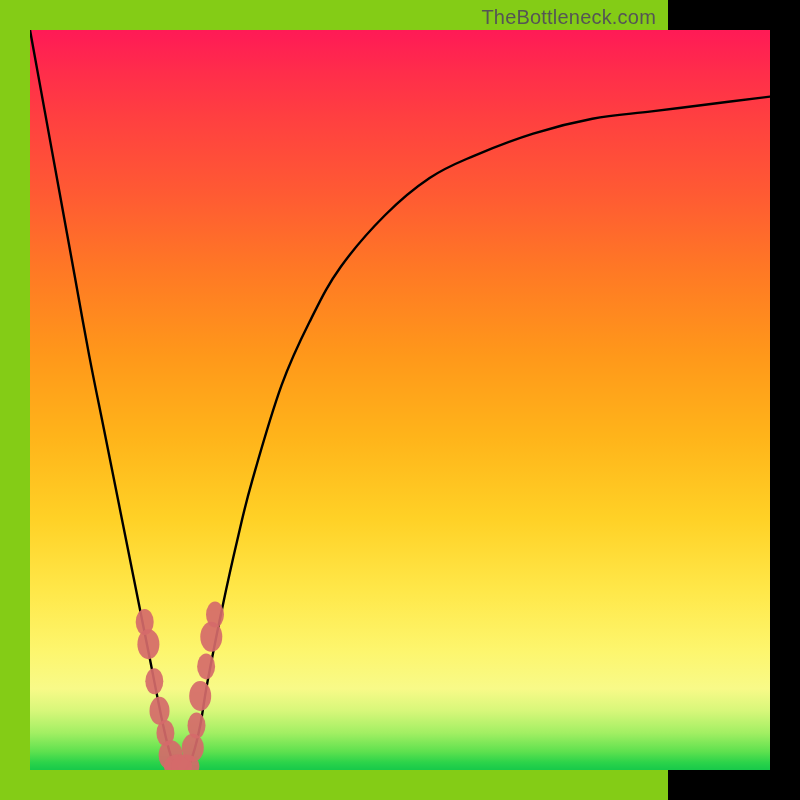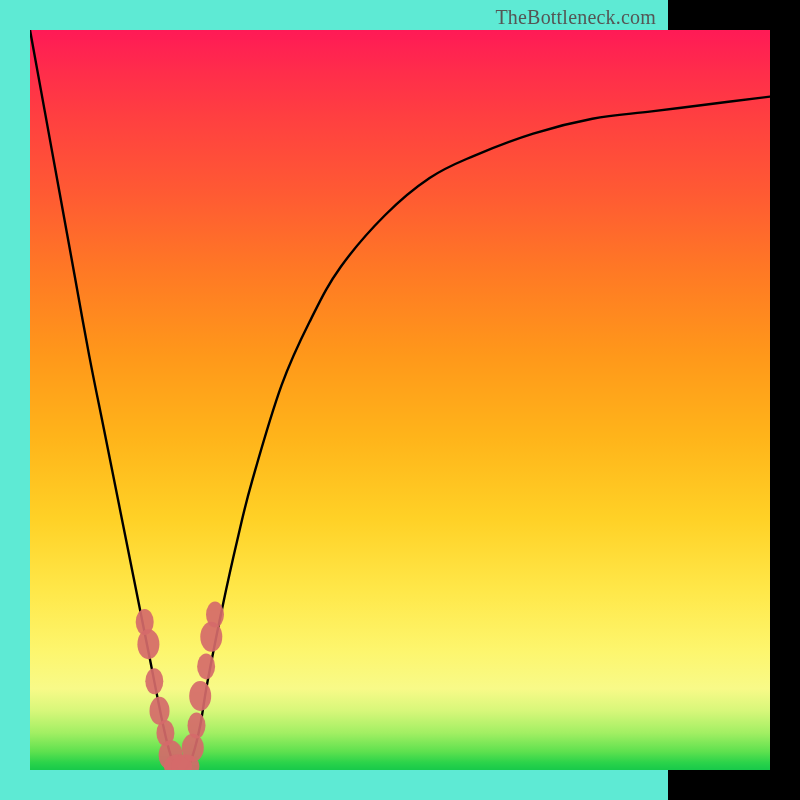--- a/index.html
+++ b/index.html
@@ -8,22 +8,21 @@
     width: 800px;
     height: 800px;
     overflow: hidden;
     background: #000;
     font-family: Arial, Helvetica, sans-serif;
   }
   .frame {
     position: relative;
     width: 668px;
     height: 800px;
-    background: #5eead4;
-    font-family: Liberation Serif, serif;
+    background: #84cc16;
   }
   .plot {
     position: absolute;
     left: 30px;
     top: 30px;
     width: 740px;
     height: 740px;
     
     background: linear-gradient(
       to bottom,

